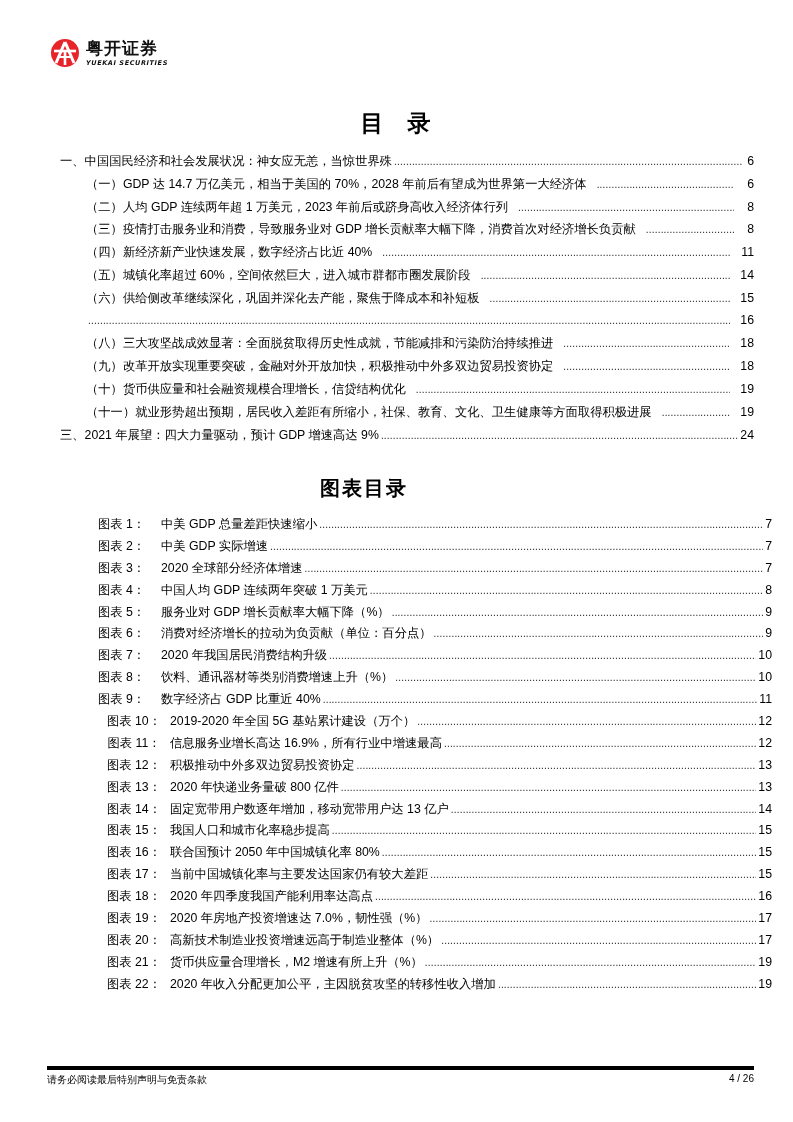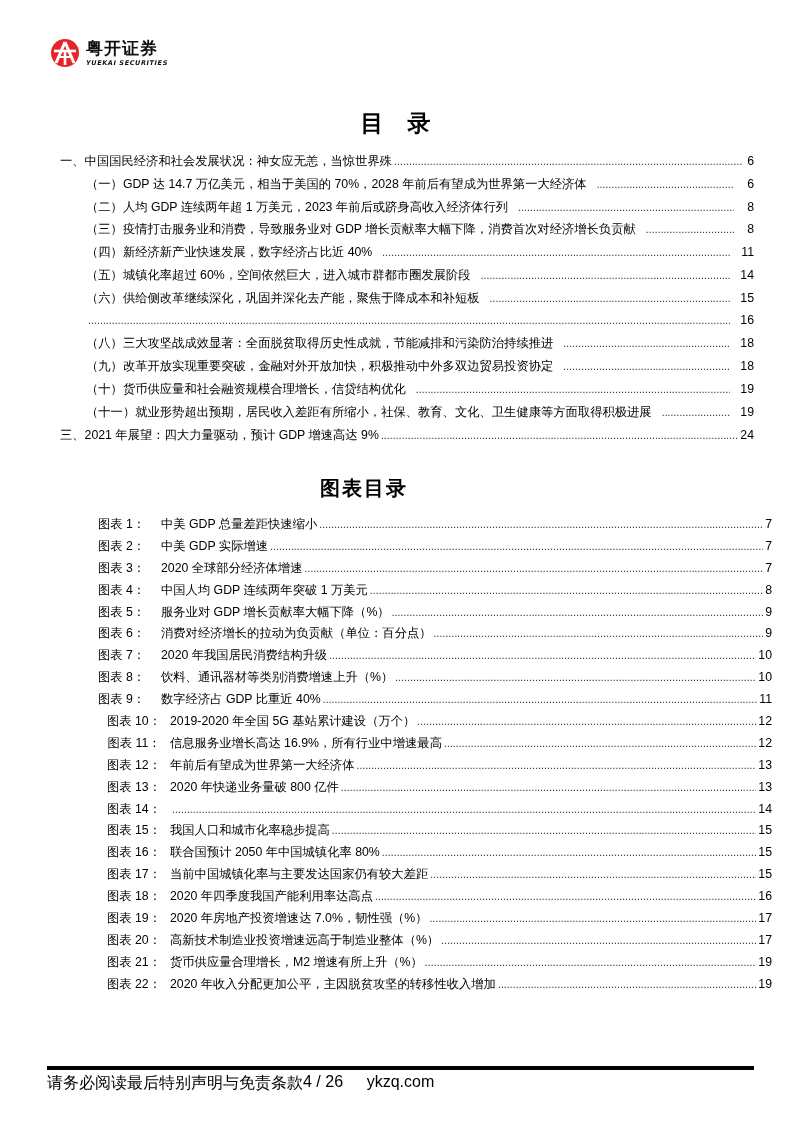--- a/index.html
+++ b/index.html
@@ -33,21 +33,21 @@
   .figs { position: absolute; left: 66px; width: 674px; top: 516px; margin-left: 32px; }
   .frow { display: flex; align-items: baseline; height: 21.9px; font-size: 12.3px; white-space: nowrap; }
   .frow .fnum { flex: 0 0 auto; width: 63px; }
   .frow .fnum.wide { width: 72px; text-align: center; }
   .frow .label { flex: 0 0 auto; }
   .frow .dots { flex: 1 1 auto; overflow: hidden; margin: 0 2px; font-size: 10px; letter-spacing: 0.2px; color: #222; }
   .frow .dots::before { content: "........................................................................................................................................................................................................................................................................"; }
   .frow .page { flex: 0 0 auto; text-align: right; }
 
   .footer-rule { position: absolute; left: 47px; width: 707px; top: 1066px; height: 4px; background: #000; }
-  .footer { position: absolute; left: 47px; width: 707px; top: 1073px; font-size: 16px; display: flex; }
+  .footer { position: absolute; left: 47px; width: 707px; top: 1073px; font-size: 10px; display: flex; justify-content: space-between; }
   .footer .center { position: absolute; left: 0; right: 0; text-align: center; }
 </style>
 </head>
 <body>
 
 <div class="logo">
   <svg class="logo-mark" viewBox="0 0 30 30">
     <circle cx="15" cy="15" r="14" fill="#e8242b"></circle>
     <path d="M15 4 L6 25 M15 4 L24 25" stroke="#fff" stroke-width="3" fill="none"></path>
     <path d="M4 13 L26 13" stroke="#fff" stroke-width="2.6"></path>
@@ -195,32 +195,33 @@
       <span class="page">12</span>
     </div>
   <div class="frow">
       <span class="fnum wide">图表 11：</span>
       <span class="label">信息服务业增长高达 16.9%，所有行业中增速最高</span>
       <span class="dots"></span>
       <span class="page">12</span>
     </div>
   <div class="frow">
       <span class="fnum wide">图表 12：</span>
-      <span class="label">年前后有望成为世界第一大经济体</span>
+      <span class="label">积极推动中外多双边贸易投资协定</span>
       <span class="dots"></span>
       <span class="page">13</span>
     </div>
   <div class="frow">
       <span class="fnum wide">图表 13：</span>
       <span class="label">2020 年快递业务量破 800 亿件</span>
       <span class="dots"></span>
       <span class="page">13</span>
     </div>
   <div class="frow">
       <span class="fnum wide">图表 14：</span>
+      <span class="label">固定宽带用户数逐年增加，移动宽带用户达 13 亿户</span>
       <span class="dots"></span>
       <span class="page">14</span>
     </div>
   <div class="frow">
       <span class="fnum wide">图表 15：</span>
       <span class="label">我国人口和城市化率稳步提高</span>
       <span class="dots"></span>
       <span class="page">15</span>
     </div>
   <div class="frow">
@@ -263,15 +264,14 @@
       <span class="fnum wide">图表 22：</span>
       <span class="label">2020 年收入分配更加公平，主因脱贫攻坚的转移性收入增加</span>
       <span class="dots"></span>
       <span class="page">19</span>
     </div>
 </div>
 
 <div class="footer-rule"></div>
 <div class="footer">
   <span>请务必阅读最后特别声明与免责条款</span>
-  <span class="center">ykzq.com</span>
   <span>4 / 26</span>
 </div>
 
 </body></html>

